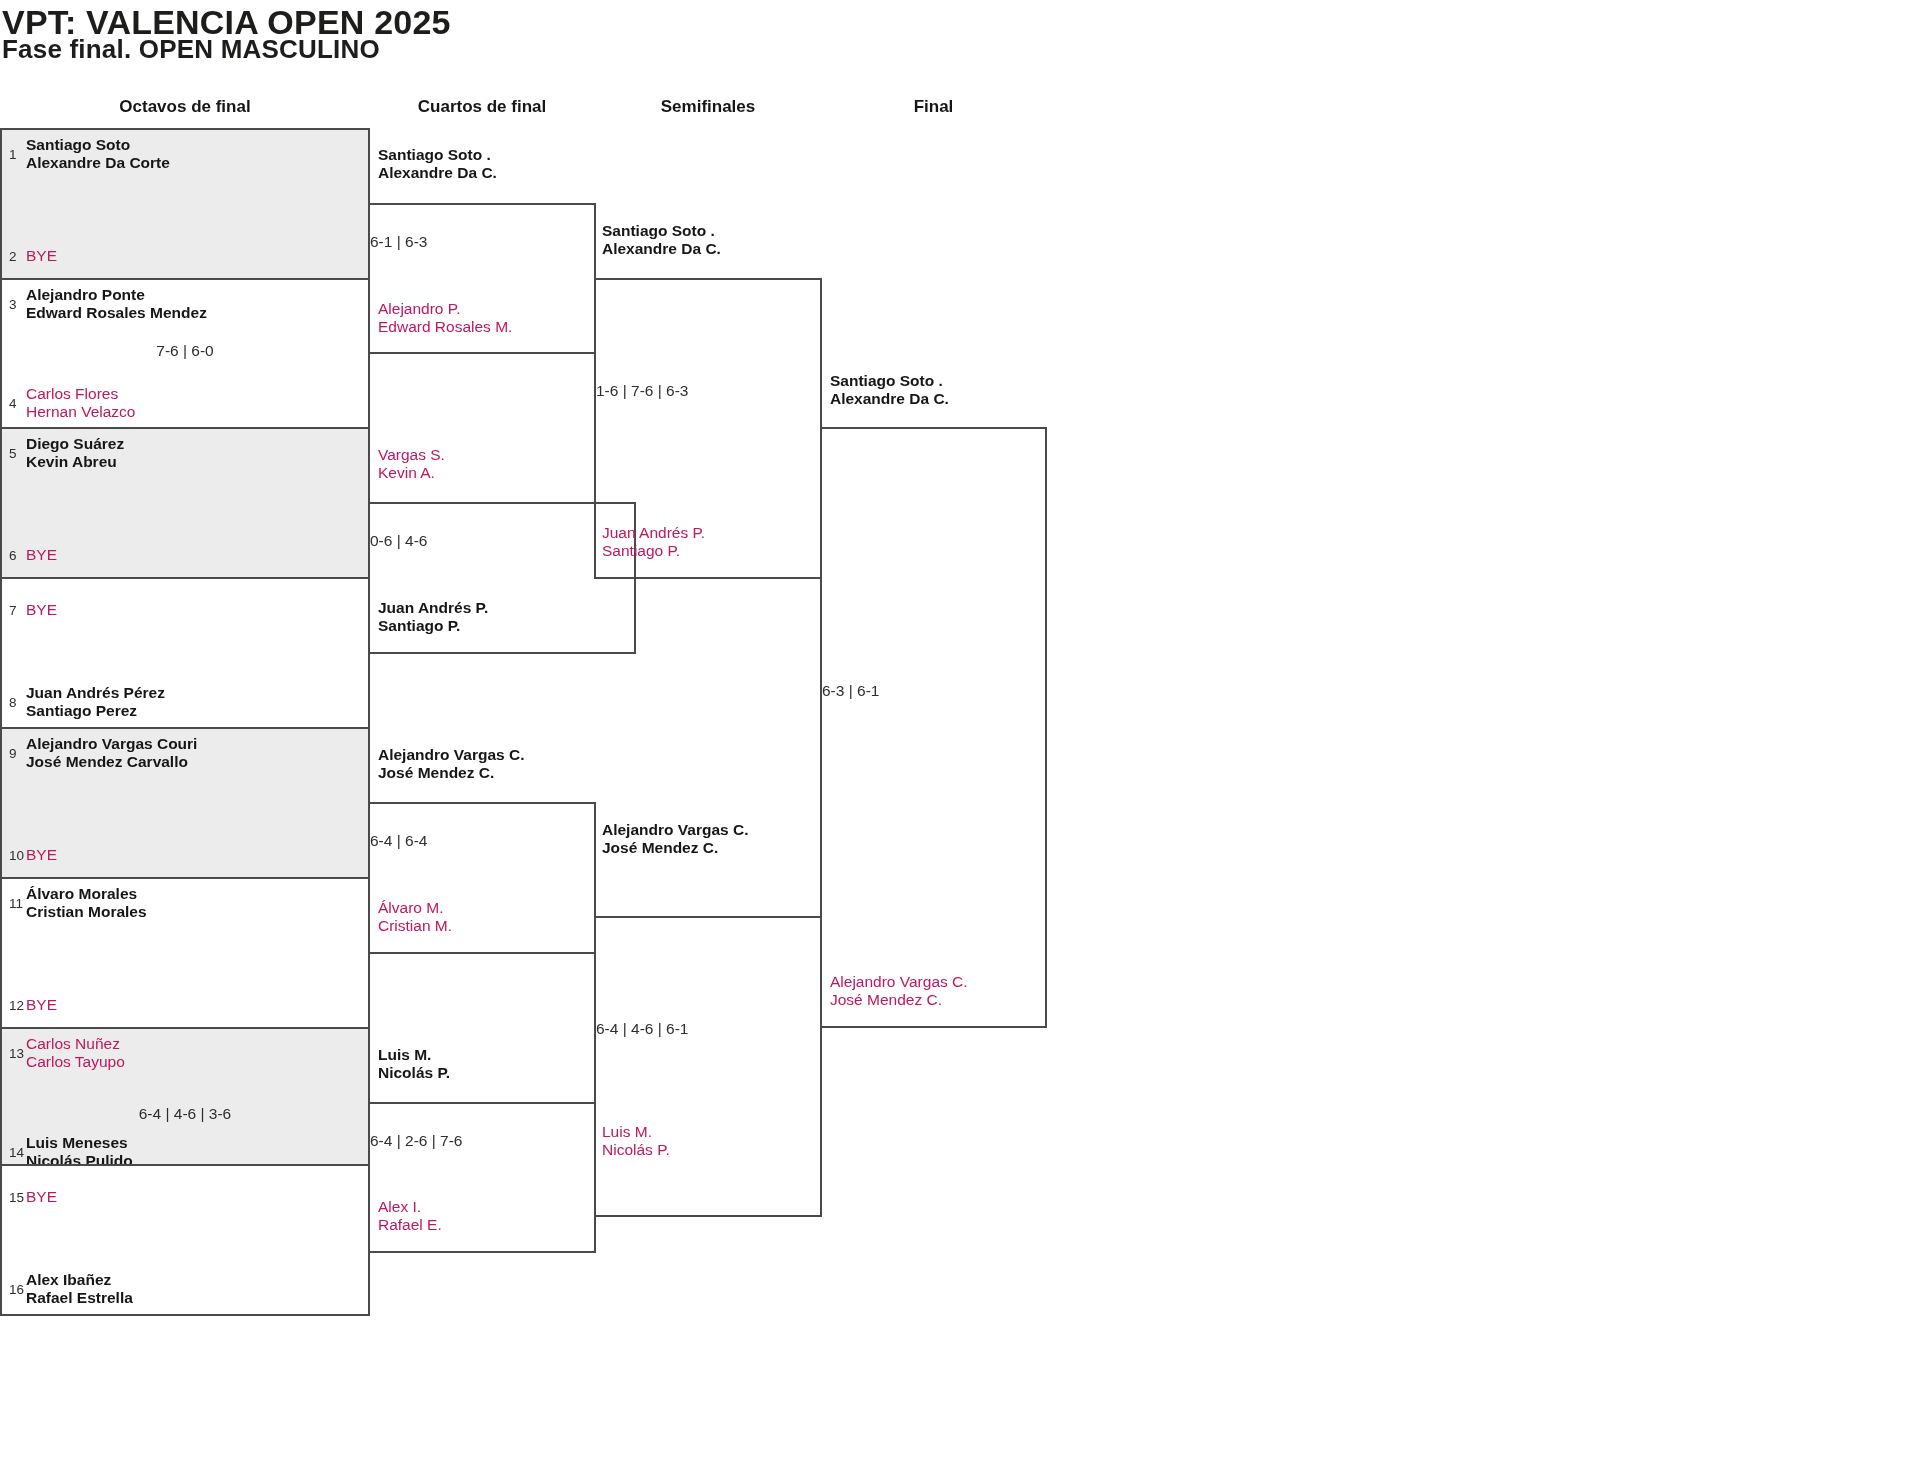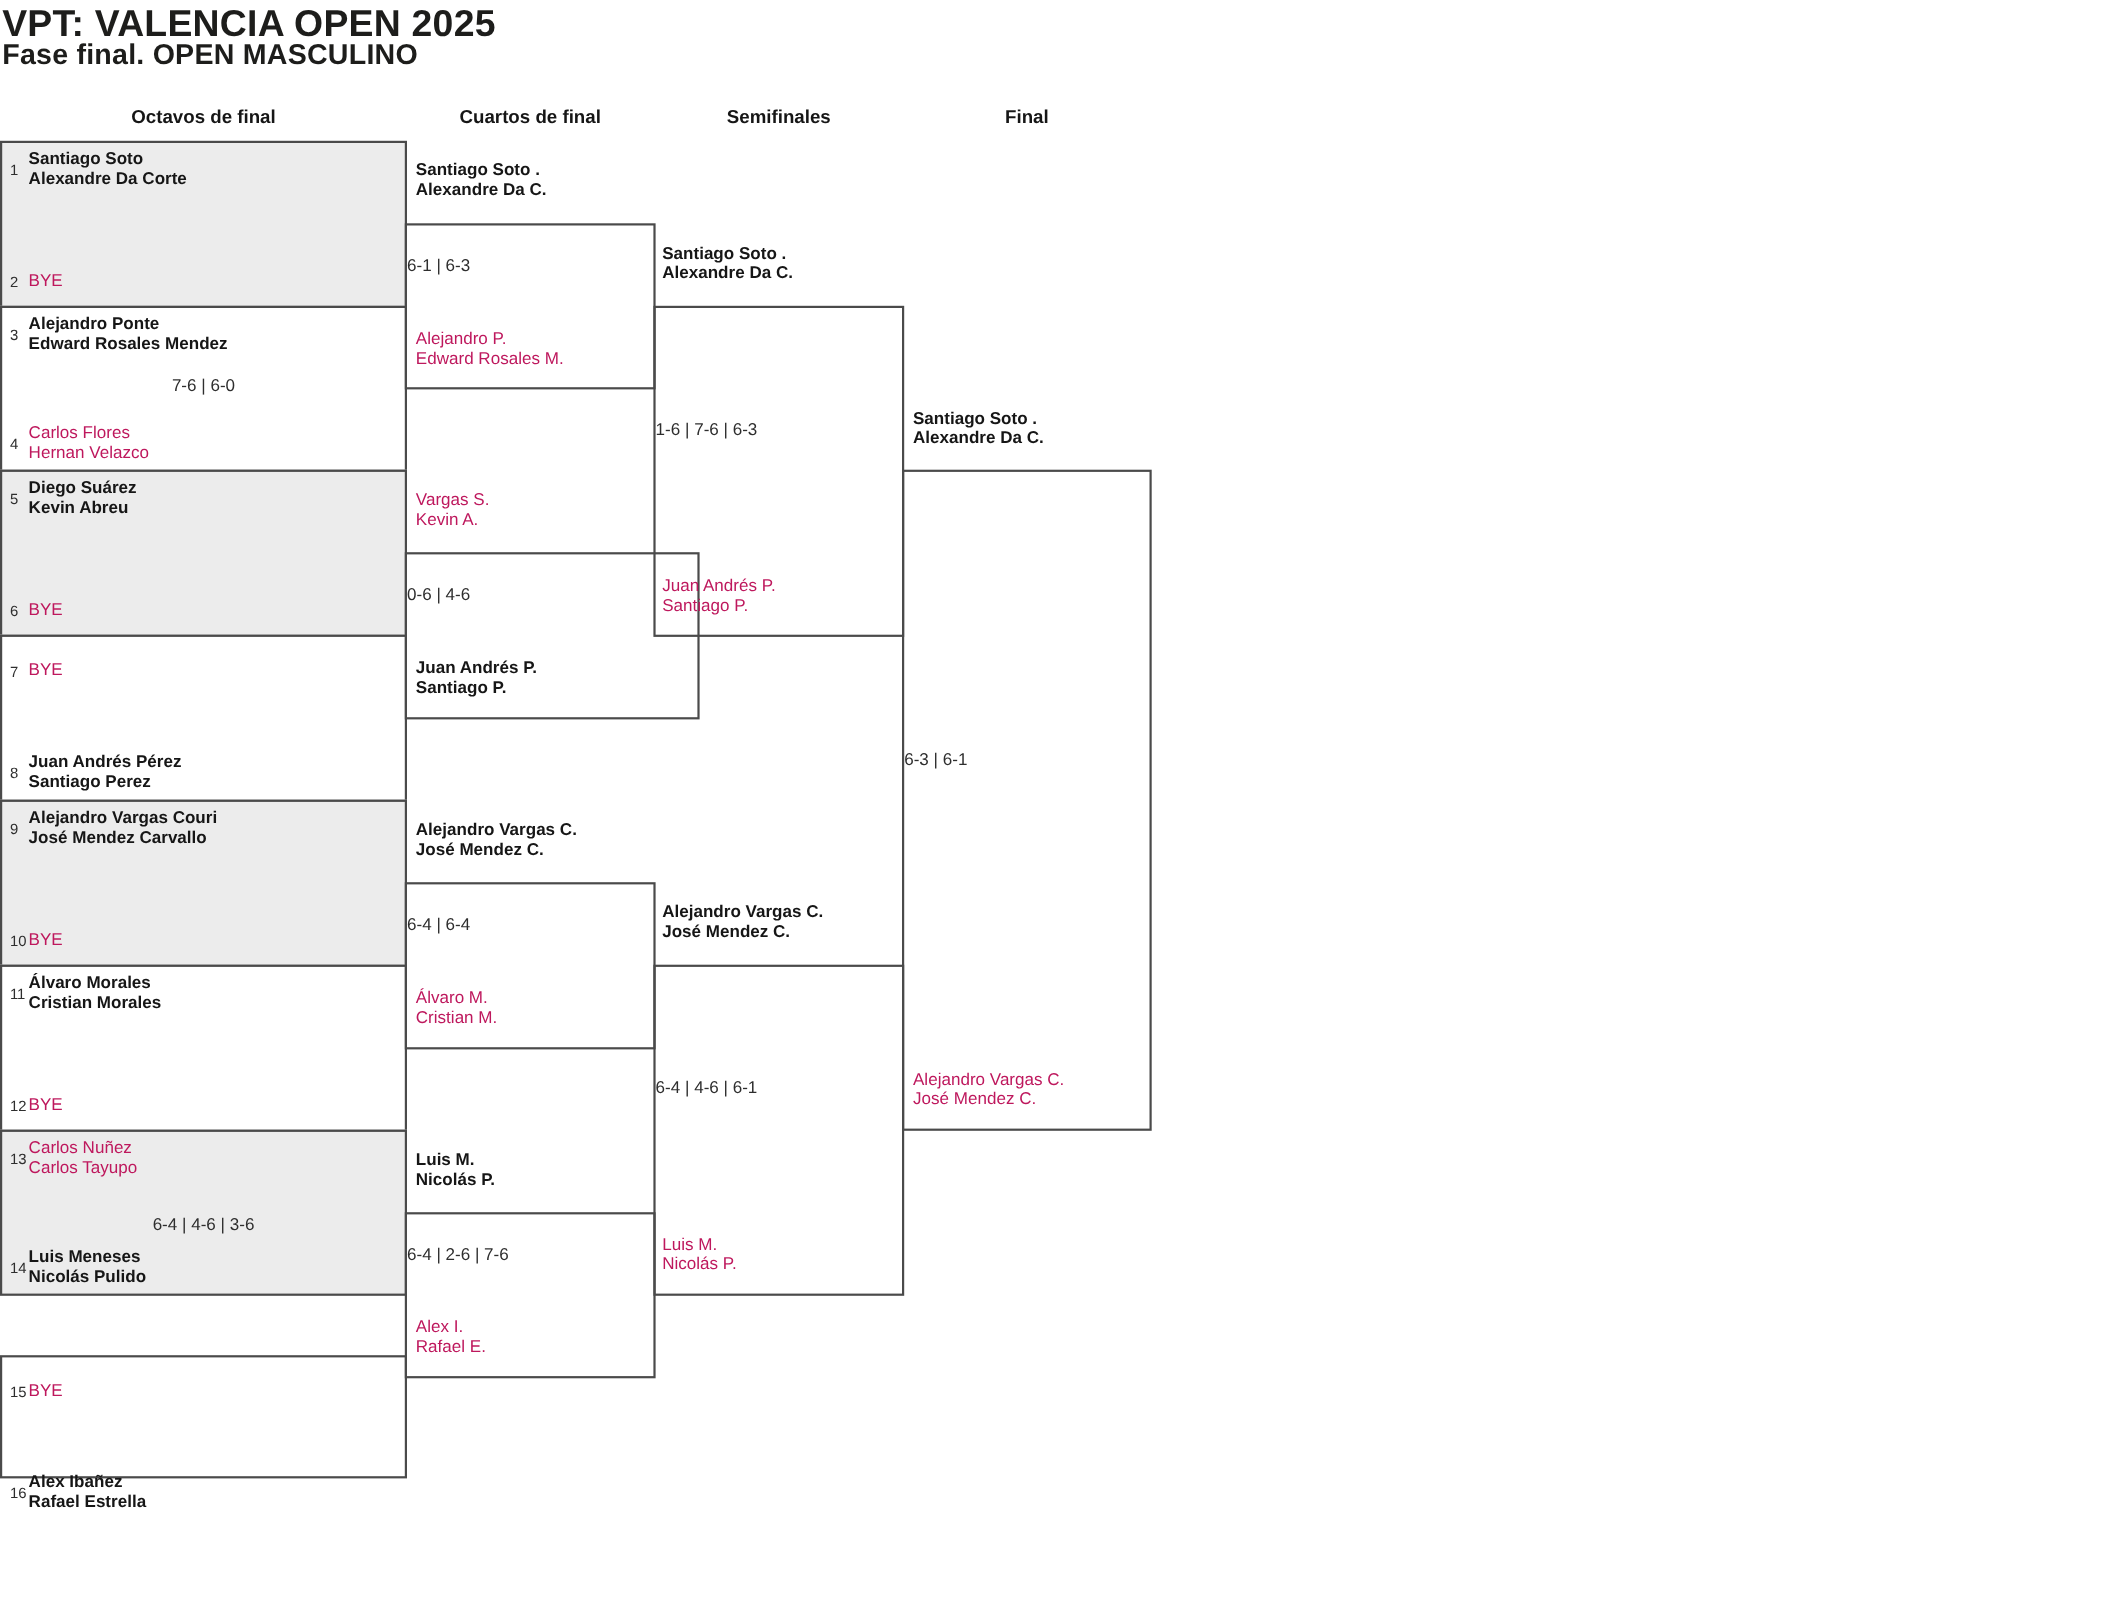--- a/index.html
+++ b/index.html
@@ -169,21 +169,21 @@
     <div class="oct-score" style="top:76px">6-4 | 4-6 | 3-6</div>
     <div class="team w" style="top:105px">
       <span class="seed">14</span>
       <span class="names">
           <span class="nline">Luis Meneses</span>
           <span class="nline">Nicolás Pulido</span>
         </span>
     </div>
   </div>
 
-  <div class="box" style="top:1232px;height:112px">
+  <div class="box" style="top:1164px;height:152px">
     <div class="team" style="top:22px">
       <span class="seed">15</span>
       <span class="names">
           <span class="nline">BYE</span>
         </span>
     </div>
     <div class="team w" style="top:105px">
       <span class="seed">16</span>
       <span class="names">
           <span class="nline">Alex Ibañez</span>
@@ -234,21 +234,21 @@
     <div class="nline">Nicolás P.</div>
   </div>
   <div class="mlabel" style="left:378px;top:1198px">
     <div class="nline">Alex I.</div>
     <div class="nline">Rafael E.</div>
   </div>
 
   <div class="rbox" style="left:594px;top:278px;width:228px;height:301px">
     <div class="rscore" style="top:102px">1-6 | 7-6 | 6-3</div>
   </div>
-  <div class="rbox" style="left:594px;top:877px;width:228px;height:301px">
+  <div class="rbox" style="left:594px;top:916px;width:228px;height:301px">
     <div class="rscore" style="top:102px">6-4 | 4-6 | 6-1</div>
   </div>
 
   <div class="mlabel w" style="left:602px;top:222px">
     <div class="nline">Santiago Soto .</div>
     <div class="nline">Alexandre Da C.</div>
   </div>
   <div class="mlabel" style="left:602px;top:524px">
     <div class="nline">Juan Andrés P.</div>
     <div class="nline">Santiago P.</div>

